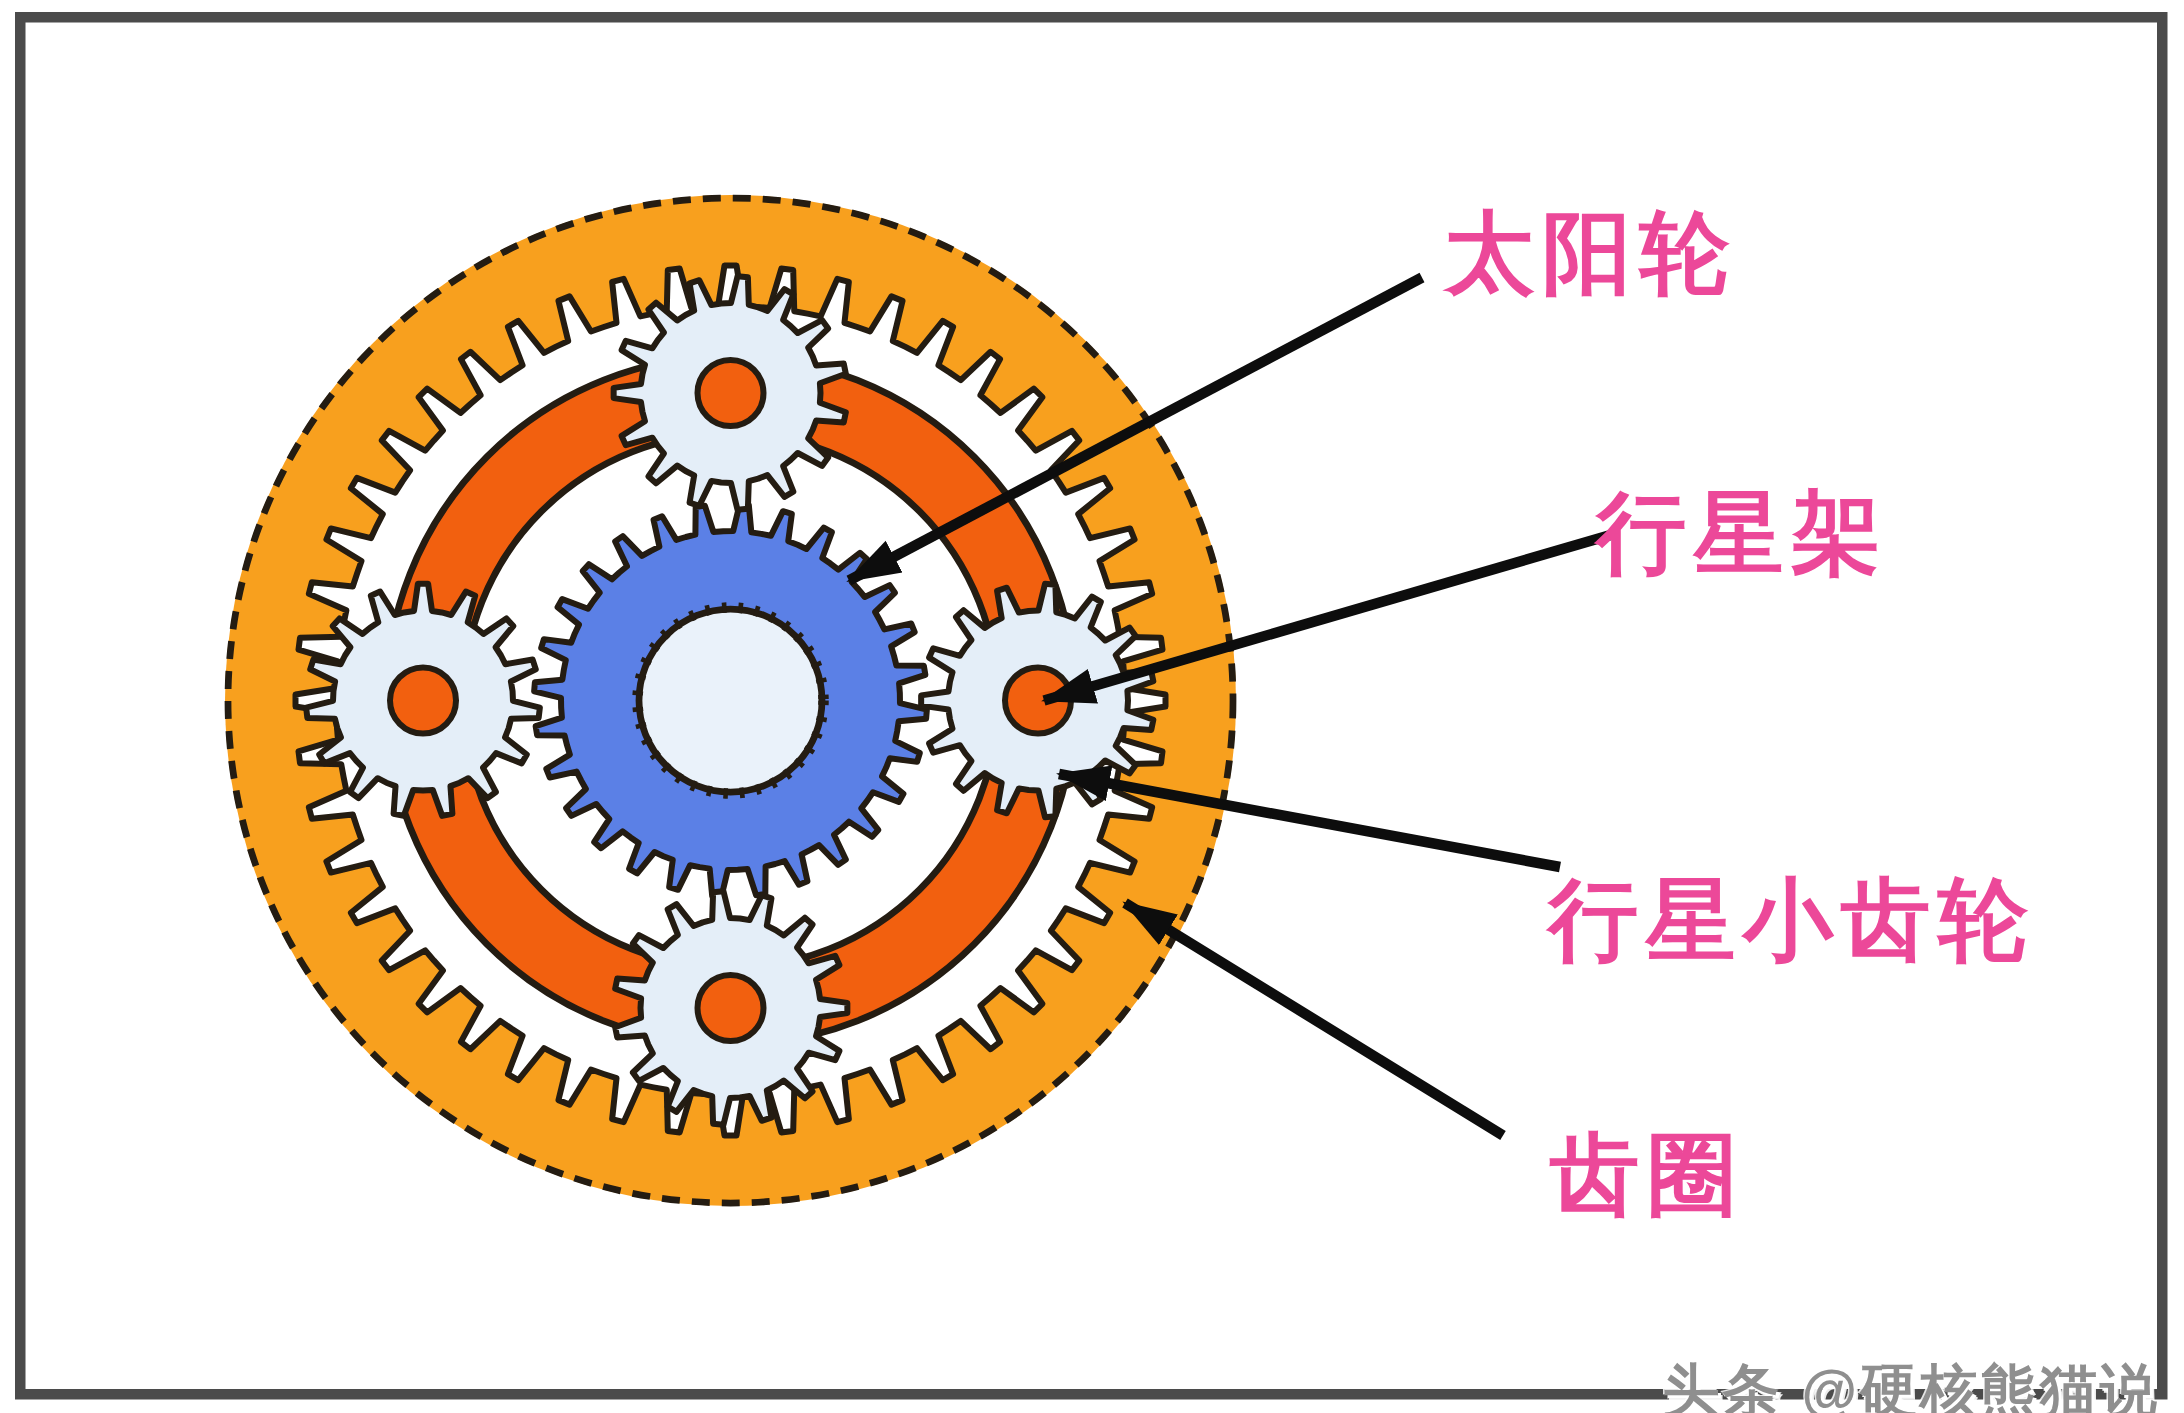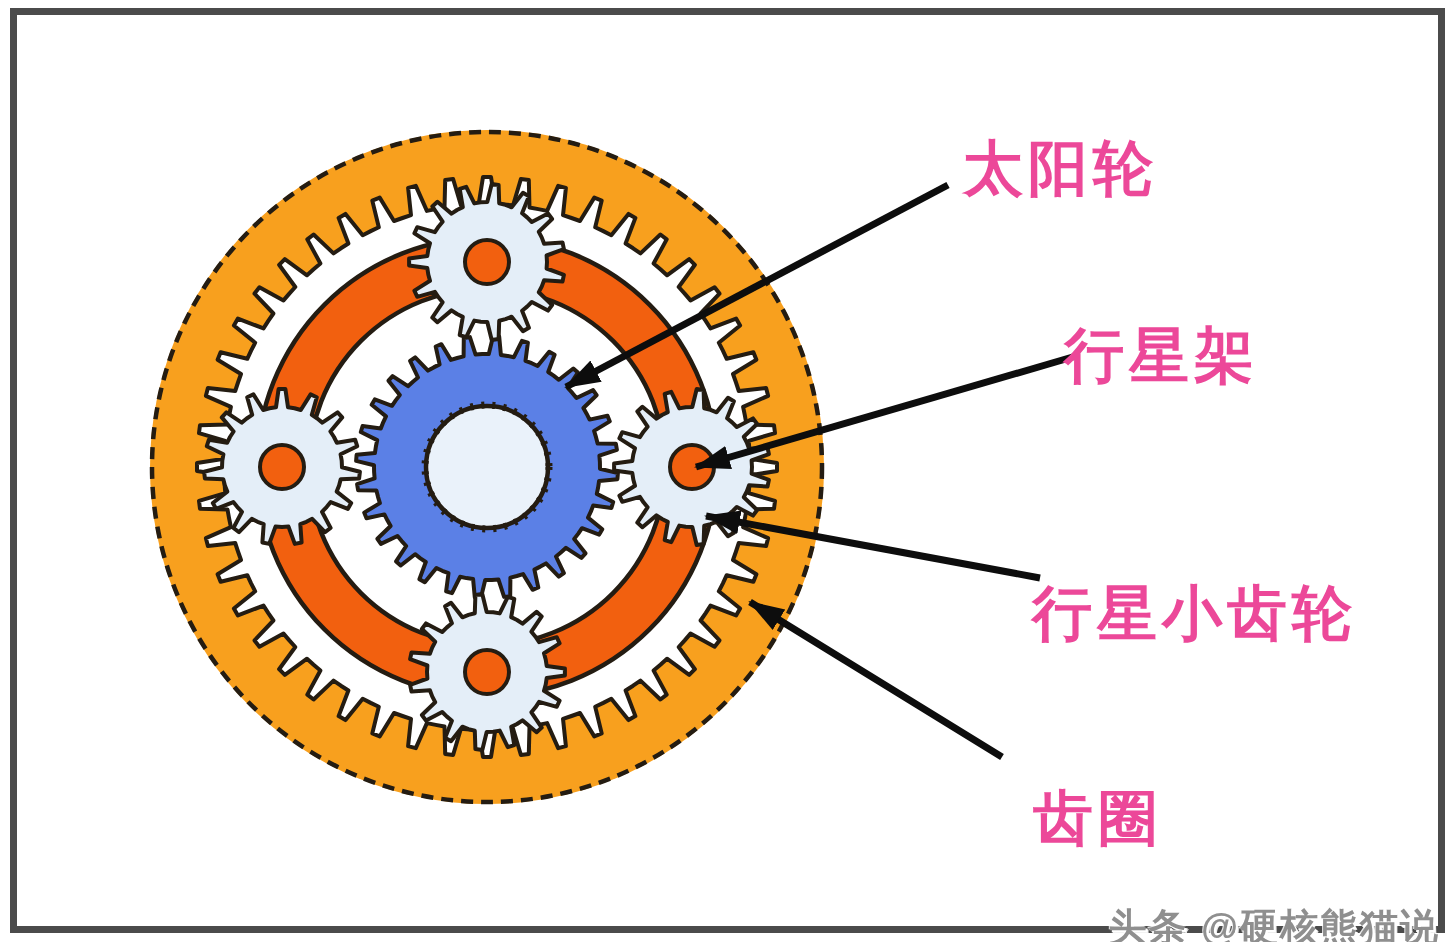--- a/index.html
+++ b/index.html
@@ -12,21 +12,21 @@
     border:7px solid #4B4B4B;pointer-events:none;z-index:5;
   }
   #gear-svg{position:absolute;left:0;top:0;width:1456px;height:942px;z-index:2;}
   .label{
     position:absolute;z-index:4;color:#ec4899;font-size:60px;line-height:1.1;
     font-weight:600;letter-spacing:5px;white-space:nowrap;
   }
   .label-sun{left:963px;top:136px;}
   .label-carrier{left:1064px;top:323px;}
   .label-pinion{left:1032px;top:533px;margin-top:48px;}
-  .label-ring{left:1033px;top:786px;text-align:right;}
+  .label-ring{left:1033px;top:751px;text-align:right;}
   .watermark{
     position:absolute;z-index:6;right:16px;top:874px;
     font-size:38px;font-weight:bold;letter-spacing:2px;color:#8F8F8F;
     text-shadow:2px 2px 0 #ffffff,-1px -1px 0 rgba(255,255,255,.85),3px 3px 0 rgba(255,255,255,.9);
     white-space:nowrap;
     margin-top:28px;
   }
 </style>
 </head>
 <body>

